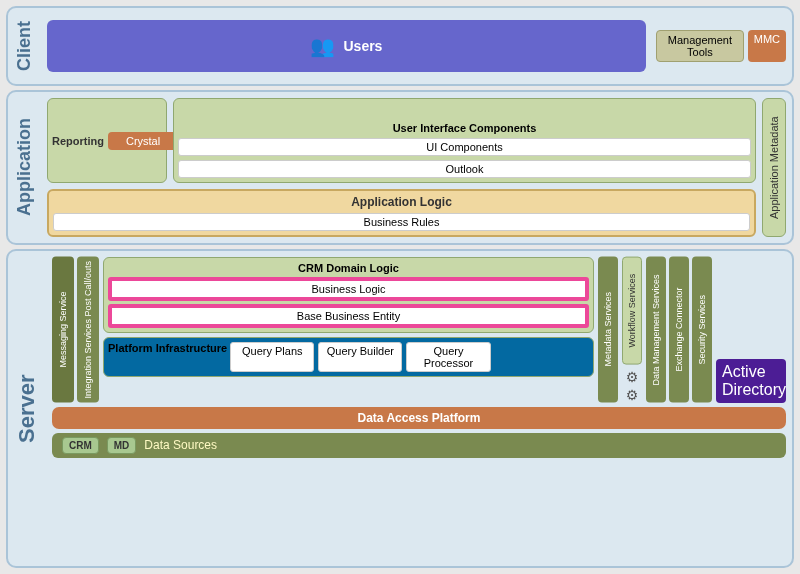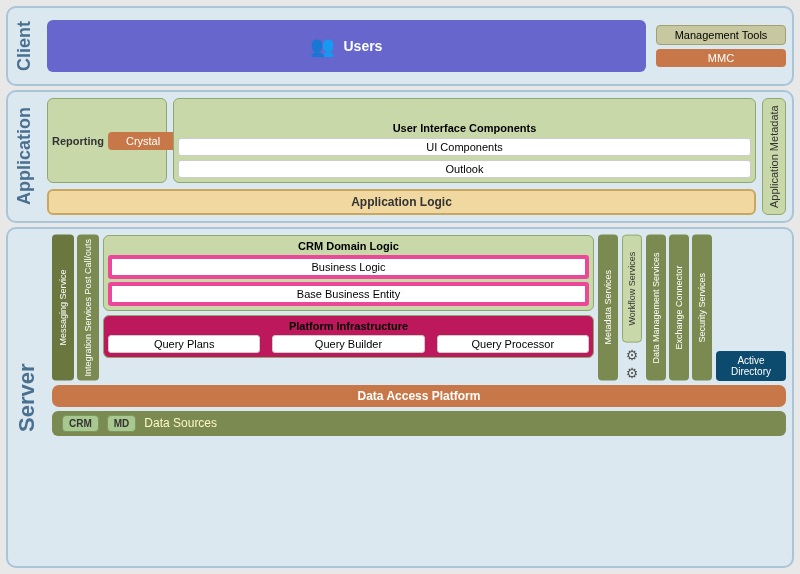--- a/index.html
+++ b/index.html
@@ -77,21 +77,21 @@
       font-size: 14px;
       font-weight: bold;
     }
 
     .users-icon {
       font-size: 20px;
     }
 
     .management-box {
       display: flex;
-      flex-direction: column;
+      flex-direction: row;
       gap: 4px;
       width: 130px;
     }
 
     .management-title {
       background: #c8c8a0;
       border: 1px solid #a0a070;
       border-radius: 4px;
       padding: 3px 6px;
       text-align: center;
@@ -329,38 +329,38 @@
     .crm-row {
       background: white;
       border: 4px solid #ec4899;
       border-radius: 3px;
       padding: 2px 6px;
       text-align: center;
       font-size: 11px;
     }
 
     .platform-box {
-      background: #be185d;
+      background: #0369a1;
       border: 1px solid #90a870;
       border-radius: 6px;
       padding: 4px;
       display: flex;
-      flex-direction: column;
+      flex-direction: row;
       gap: 3px;
     }
 
     .platform-title {
       font-size: 11px;
       font-weight: bold;
       text-align: center;
     }
 
     .platform-row {
       display: flex;
-      gap: 12px;
+      gap: 4px;
     }
 
     .platform-item {
       background: white;
       border: 1px solid #ccc;
       border-radius: 3px;
       padding: 2px 6px;
       text-align: center;
       font-size: 11px;
       flex: 1;
@@ -419,26 +419,26 @@
       font-size: 10px;
       font-weight: bold;
     }
 
     .data-sources-label {
       font-size: 12px;
       color: #fef9c3;
     }
 
     .active-directory-box {
-      background: #0c4a6e;
-      border-radius: 4px;
-      color: white;
-      text-align: center;
+      background: #4c1d95;
+      border-radius: 4px;
+      color: white;
+      text-align: left;
       padding: 4px 6px;
-      font-size: 10px;
+      font-size: 16px;
       width: 70px;
     }
 
     .server-main-area {
       display: flex;
       flex-direction: row;
       gap: 4px;
       align-items: stretch;
     }
 
@@ -489,20 +489,21 @@
             <div class="ui-comp-title">User Interface Components</div>
             <div class="ui-comp-row">UI Components</div>
             <div class="ui-comp-row2">
               <div class="ui-comp-row">Outlook</div>
             </div>
           </div>
         </div>
 
         <div class="app-logic-box">
           <div class="app-logic-title">Application Logic</div>
+          <div class="business-rules-box">Business Rules</div>
         </div>
       </div>
 
       <div class="app-metadata">Application Metadata</div>
     </div>
   </div>
 
   <div class="layer server-layer">
     <div class="layer-label server-label">Server</div>
     <div class="server-content">

